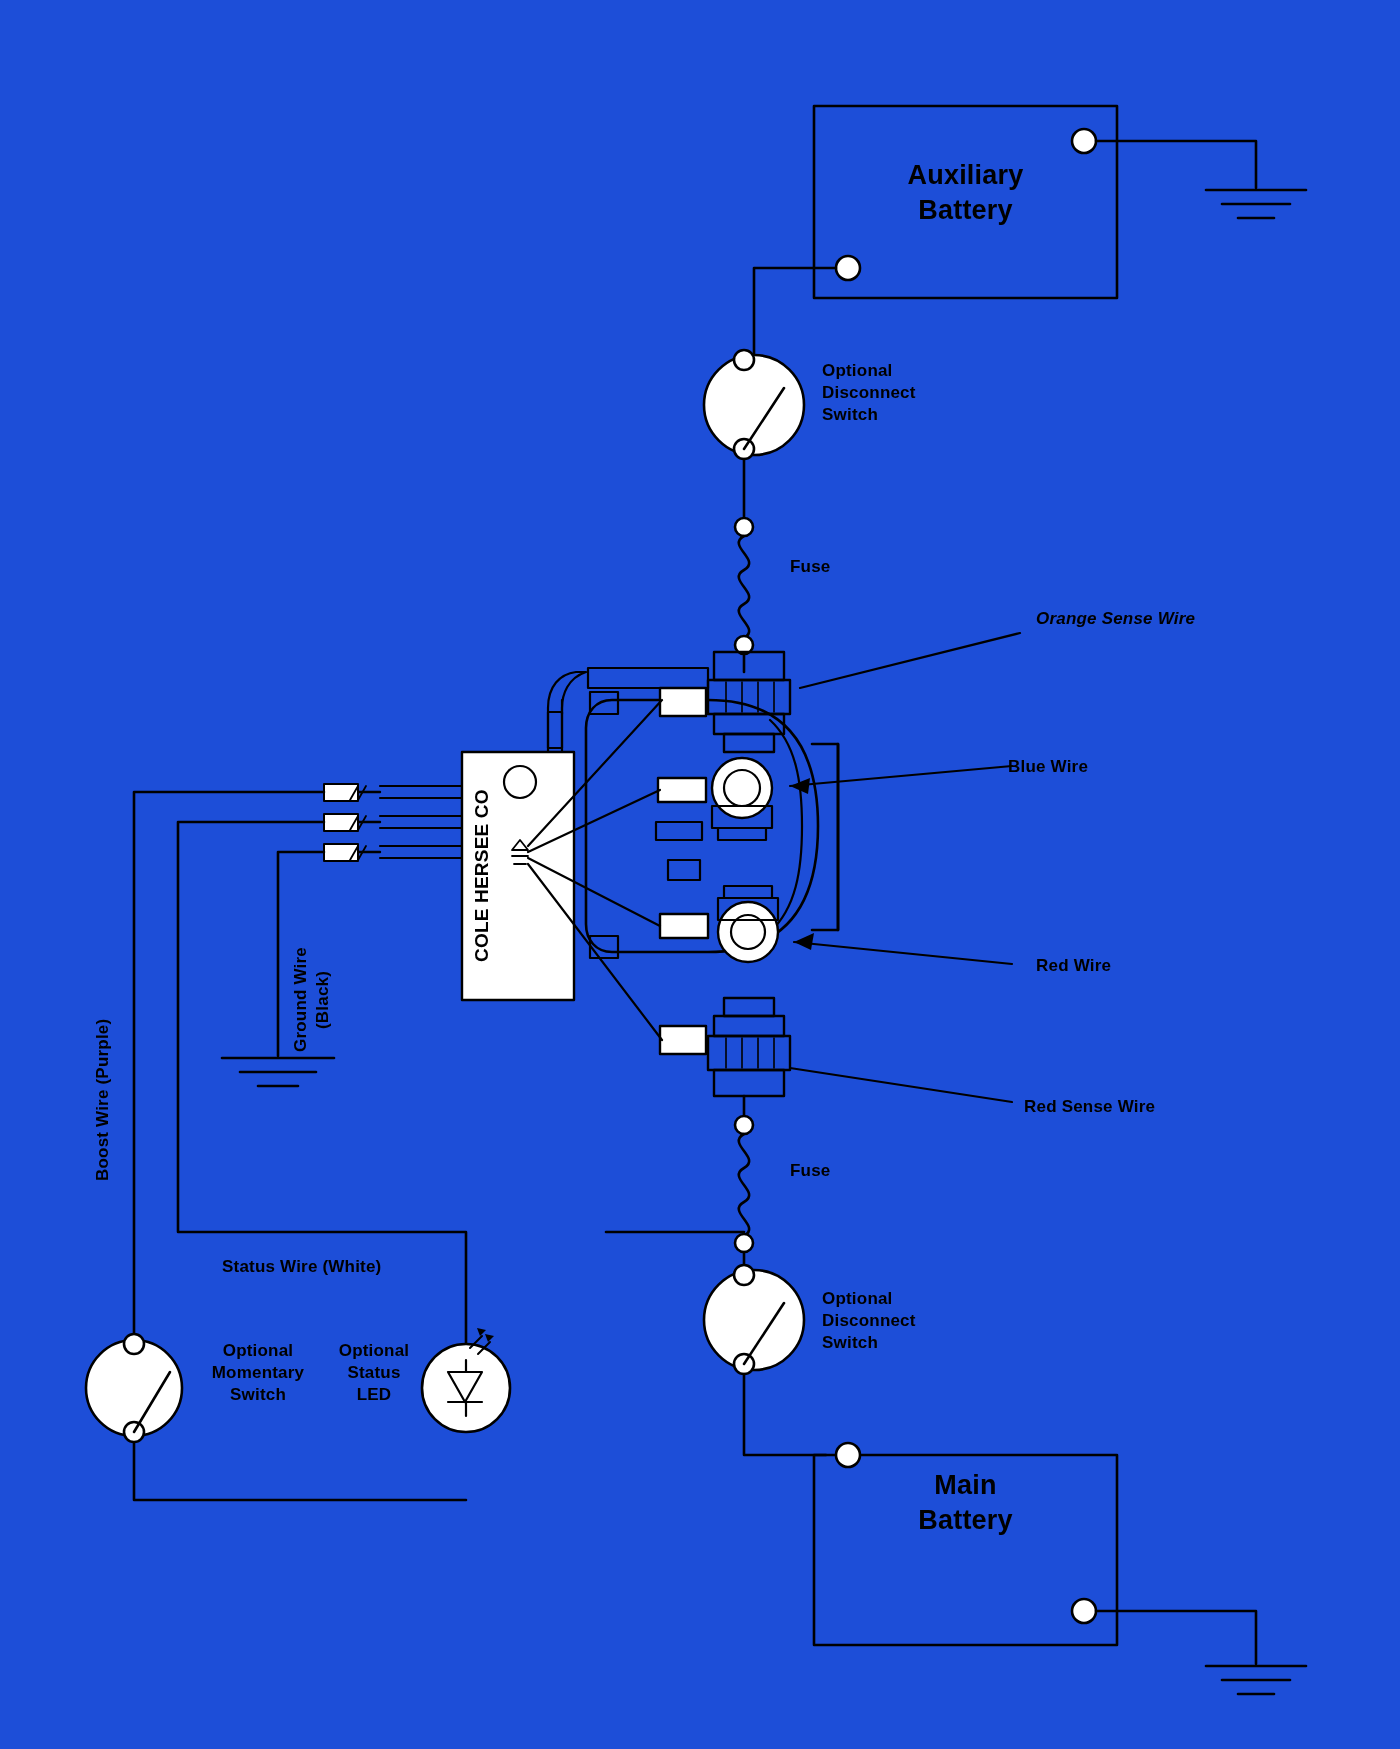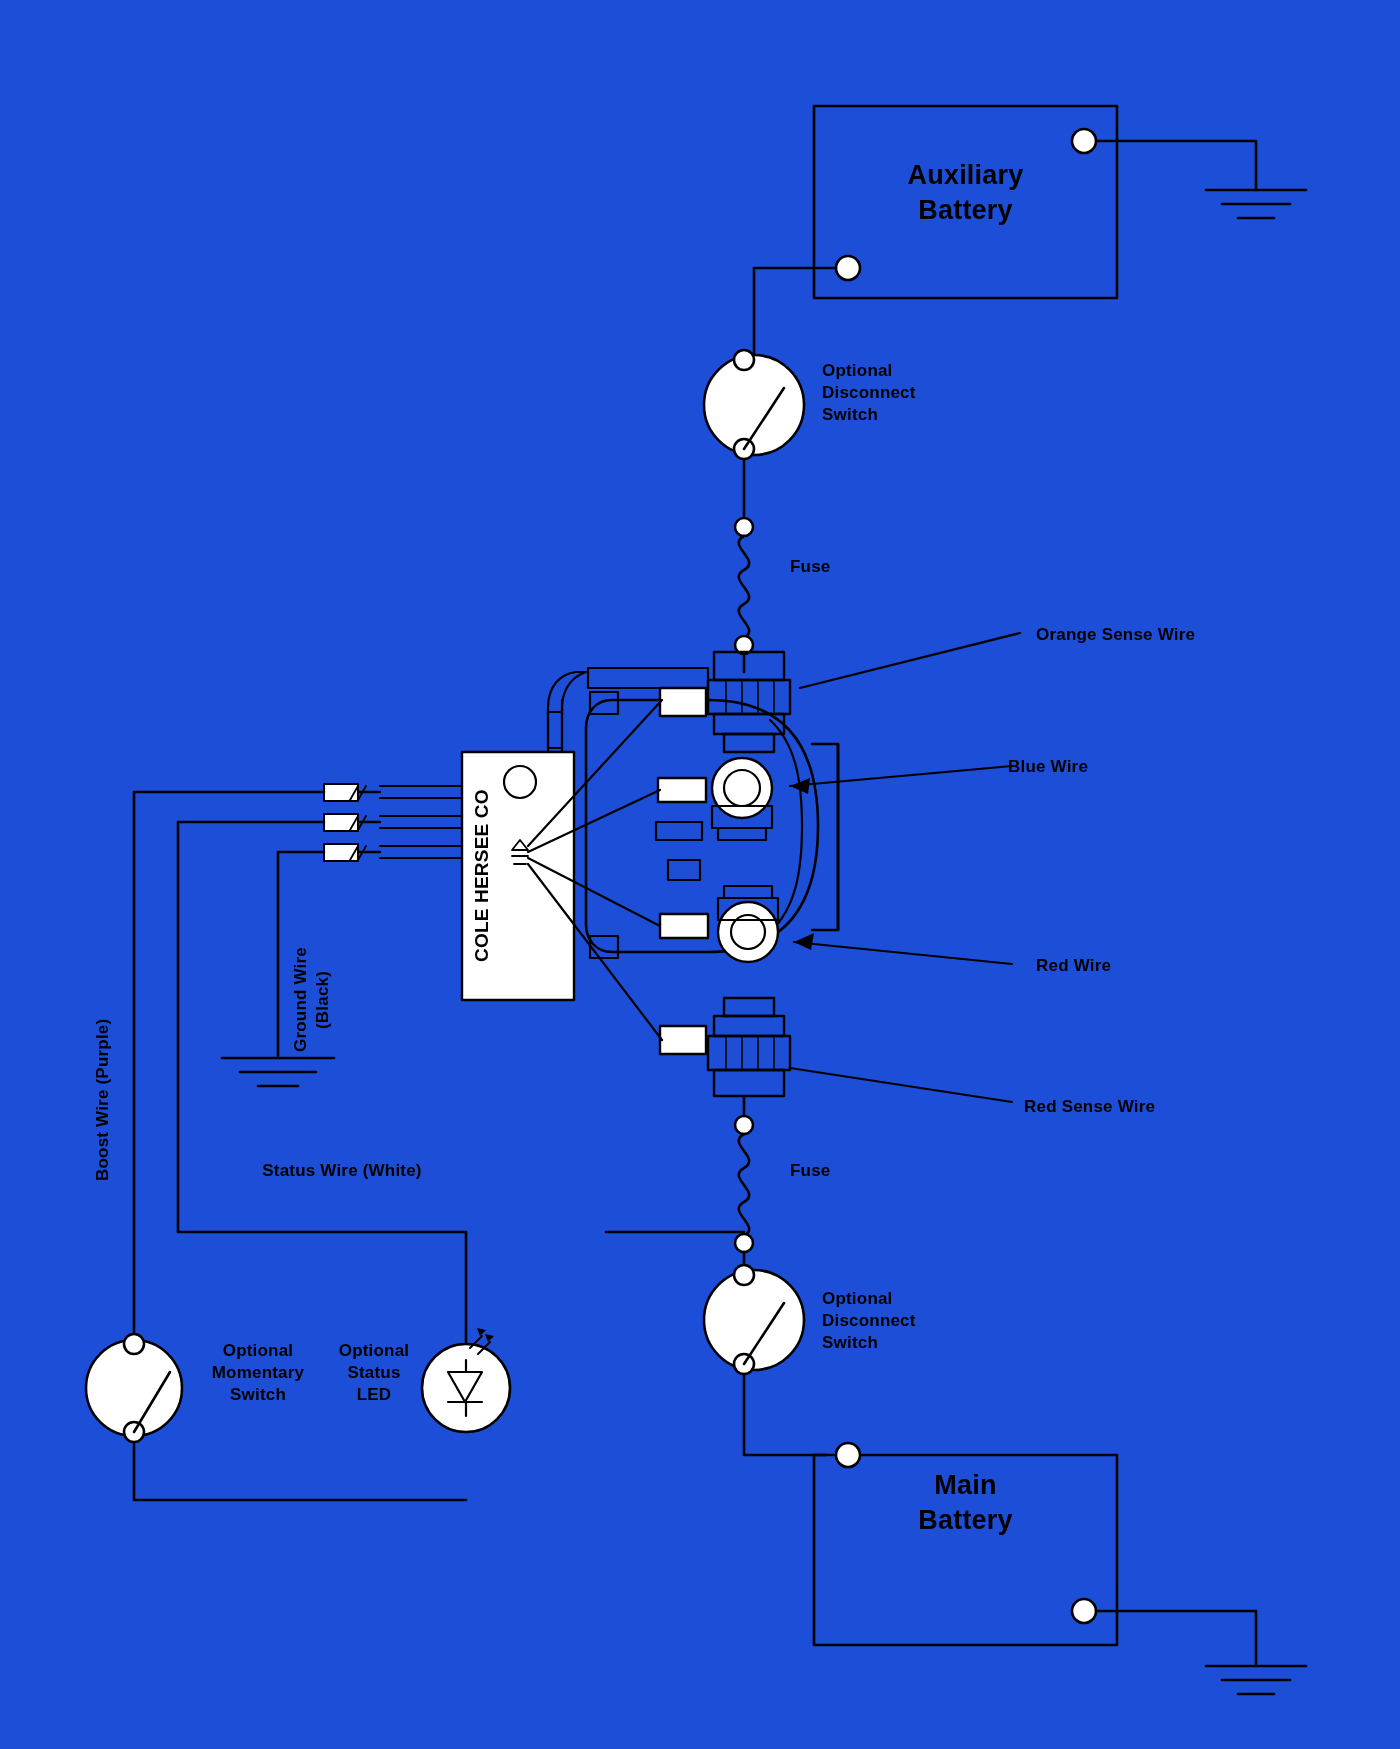--- a/index.html
+++ b/index.html
@@ -226,37 +226,37 @@
 Switch</div>
 
   <div class="lbl lbl-callout" style="left:822px; top:1288px; width:180px;">Optional
 Disconnect
 Switch</div>
 
   <div class="lbl lbl-callout" style="left:790px; top:556px; width:90px;">Fuse</div>
 
   <div class="lbl lbl-callout" style="left:790px; top:1160px; width:90px;">Fuse</div>
 
-  <div class="lbl lbl-callout" style="left:1036px; top:624px; width:260px;">Orange Sense Wire</div>
+  <div class="lbl lbl-callout" style="left:1036px; top:608px; width:260px;font-style:italic;">Orange Sense Wire</div>
 
   <div class="lbl lbl-callout" style="left:1008px; top:756px; width:200px;">Blue Wire</div>
 
   <div class="lbl lbl-callout" style="left:1036px; top:955px; width:200px;">Red Wire</div>
 
   <div class="lbl lbl-callout" style="left:1024px; top:1096px; width:230px;">Red Sense Wire</div>
 
   <div class="lbl lbl-callout lbl-ctr" style="left:188px; top:1340px; width:140px;">Optional
 Momentary
 Switch</div>
 
   <div class="lbl lbl-callout lbl-ctr" style="left:322px; top:1340px; width:104px;">Optional
 Status
 LED</div>
 
-  <div class="lbl lbl-callout" style="left:222px; top:1160px; width:240px;text-align:center;">Status Wire (White)</div>
+  <div class="lbl lbl-callout" style="left:222px; top:1256px; width:240px;">Status Wire (White)</div>
 
   <div class="lbl lbl-callout vert lbl-ctr" style="left:92px; top:960px; height:280px;">Boost Wire (Purple)</div>
 
   <div class="lbl lbl-callout vert lbl-ctr" style="left:290px; top:905px; height:190px;">Ground Wire
 (Black)</div>
 
   <div class="lbl vert lbl-ctr" style="left:470px; top:760px; height:232px; font-size:19px; transform:rotate(180deg); transform-origin:center;">COLE HERSEE CO</div>
 
 </div>
 

